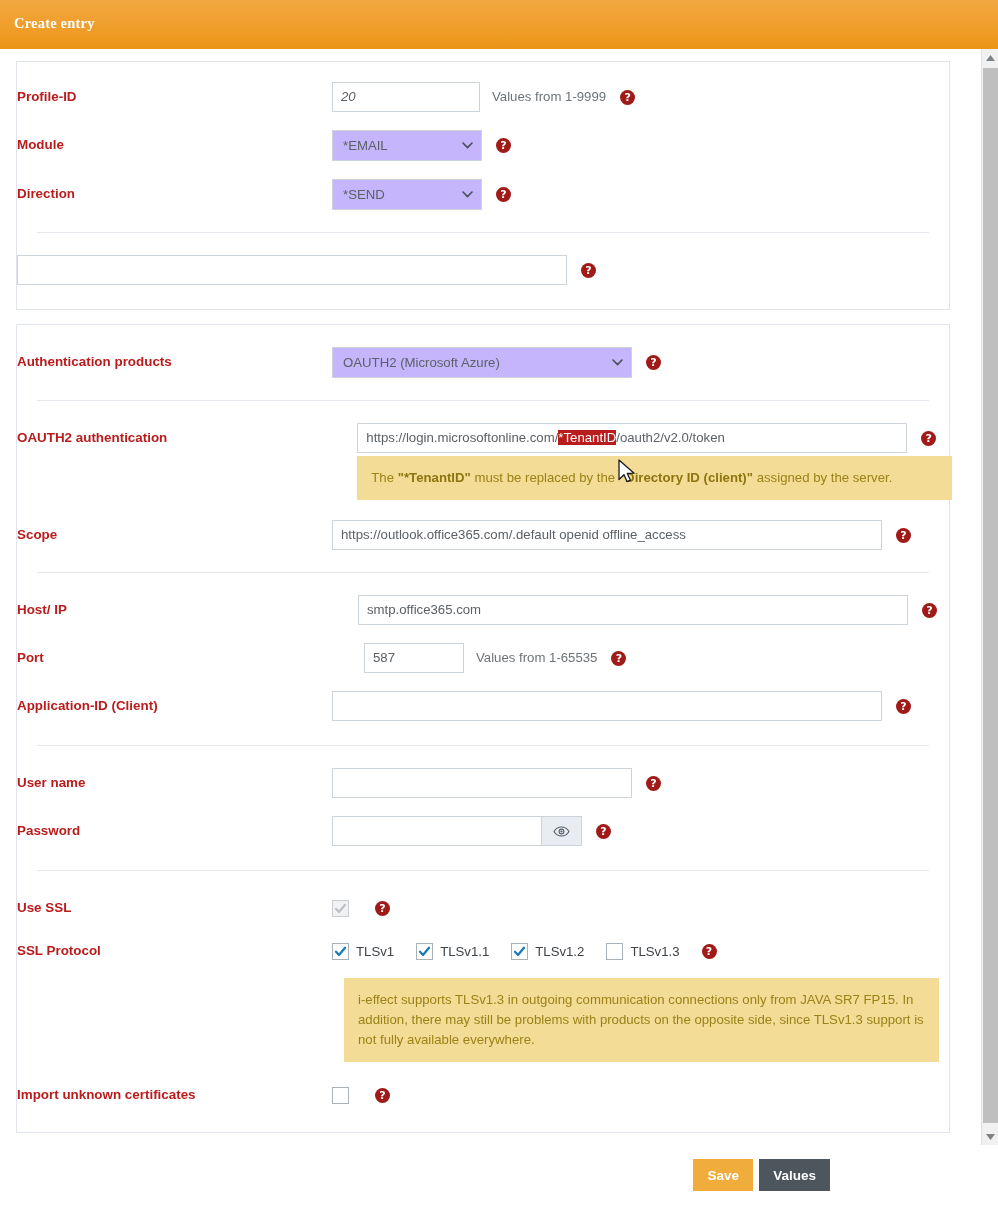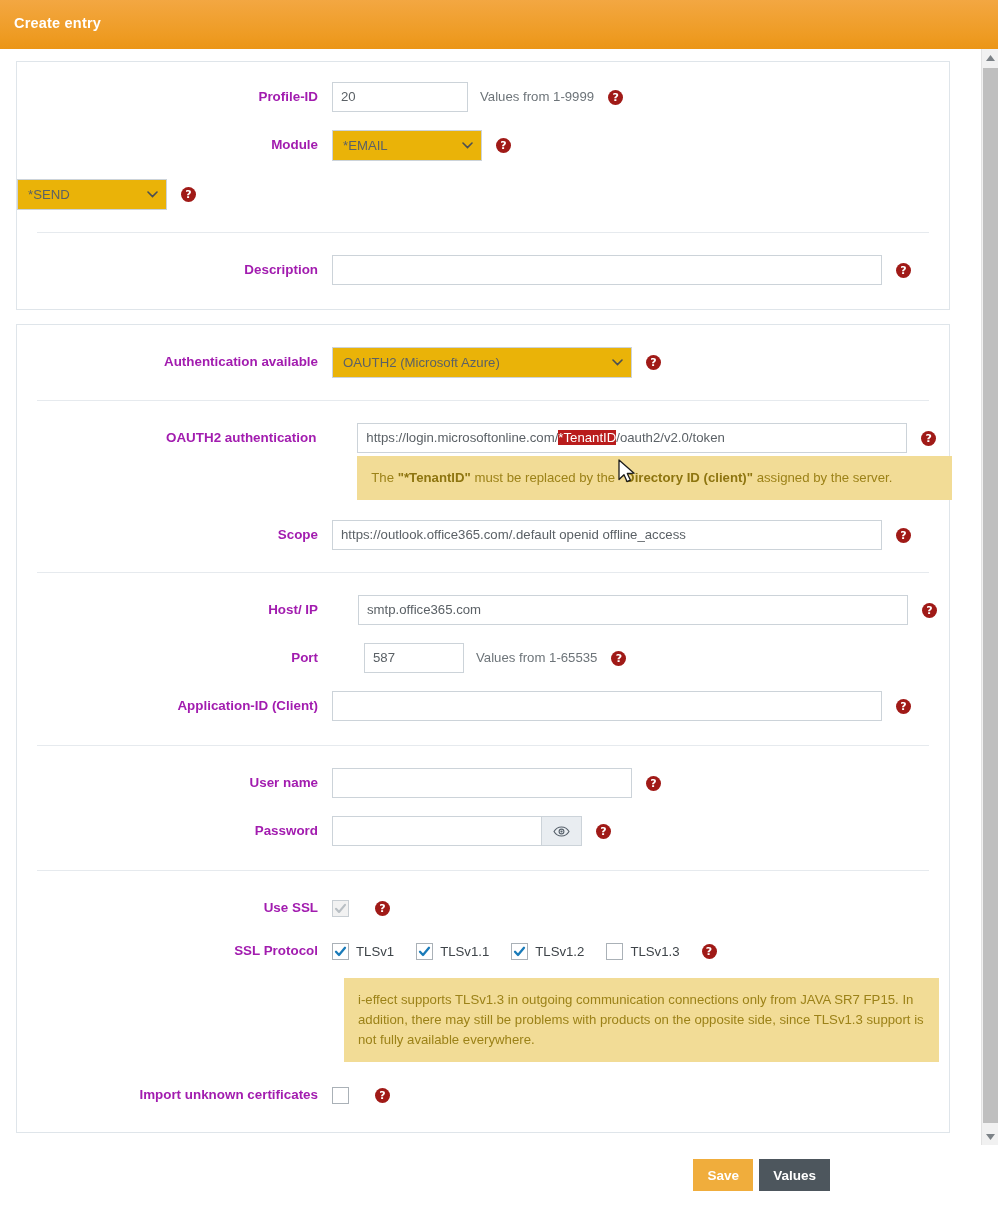--- a/index.html
+++ b/index.html
@@ -16,20 +16,21 @@
     width: 998px; height: 1205px;
     background: #ffffff;
   }
 
   
   .titlebar {
     position: absolute; top: 0; left: 0;
     width: 998px; height: 66px;
     background: linear-gradient(to bottom, #f3a742 0%, #ee9b22 55%, #e78d06 100%);
     color: #ffffff;
+    font-family: Liberation Serif, serif;
   }
   .titlebar-text {
     position: absolute; left: 14px; top: 15px;
     font-size: 14.5px; font-weight: bold;
     letter-spacing: .2px;
     color: #ffffff;
   }
 
   
   .scroll-area {
@@ -57,56 +58,56 @@
     padding: 0;
   }
   .sep {
     height: 1px;
     background: #e6eaee;
     margin: 0 20px;
   }
 
   .lbl {
     width: 315px;
-    text-align: right;
+    text-align: left;
     padding-right: 14px;
     font-size: 13.4px;
     font-weight: bold;
-    color: #a21caf;
+    color: #b91c1c;
     line-height: 30px;
   }
 
   .fieldcol { flex: 1 1 auto; min-width: 0; }
 
   .inp {
     display: block;
     height: 30px;
     border: 1px solid #ccd3d9;
     background: #ffffff;
     font-family: "Liberation Sans", "DejaVu Sans", sans-serif;
     font-size: 13.2px;
     color: #5b6166;
     padding: 0 8px;
     line-height: 28px;
     white-space: nowrap;
     overflow: hidden;
   }
   .inp.w-small { width: 100px; }
-  .inp.w-mid   { width: 136px; }
+  .inp.w-mid   { width: 148px; font-style: italic; }
   .inp.w-big   { width: 550px; }
   .inp.w-url   { width: 550px; }
   .inp.w-user  { width: 300px; }
   .inp.w-pw    { width: 210px; }
 
   .sel {
     position: relative;
     display: inline-block;
     height: 31px;
     border: 1px solid #ccd3d9;
-    background: #eab308;
+    background: #c4b5fd;
     font-size: 13.2px;
     color: #5b6166;
     padding: 0 26px 0 10px;
     line-height: 29px;
     white-space: nowrap;
   }
   .sel.w-mod { width: 150px; }
   .sel.w-auth { width: 300px; }
   .caret {
     position: absolute; right: 8px; top: 0; bottom: 0;
@@ -278,53 +279,53 @@
                   </svg>
               </span>
             </div>
             <div class="qm-wrap">
                 <span class="qm">?</span>
               </div>
           </div>
         </div>
 
         <div class="row" style="padding-top:18px;padding-bottom:22px;">
+          <div class="lbl">Direction</div>
           <div class="fieldcol inline">
             <div class="sel w-mod">
               <span>*SEND</span>
               <span class="caret">
                 <svg width="11" height="7" viewBox="0 0 11 7">
                     <path d="M1 1l4.5 4.5L10 1" stroke="#4a4f54" stroke-width="1.6" fill="none" stroke-linecap="round"></path>
                   </svg>
               </span>
             </div>
             <div class="qm-wrap">
                 <span class="qm">?</span>
               </div>
           </div>
         </div>
 
         <div class="sep"></div>
 
         <div class="row" style="padding-top:22px;padding-bottom:24px;">
-          <div class="lbl">Description</div>
           <div class="fieldcol inline">
             <div class="inp w-big"></div>
             <div class="qm-wrap">
                 <span class="qm">?</span>
               </div>
           </div>
         </div>
 
       </div>
 
       <div class="panel">
 
         <div class="row" style="padding-top:22px;padding-bottom:22px;">
-          <div class="lbl">Authentication available</div>
+          <div class="lbl">Authentication products</div>
           <div class="fieldcol inline">
             <div class="sel w-auth">
               <span>OAUTH2 (Microsoft Azure)</span>
               <span class="caret">
                 <svg width="11" height="7" viewBox="0 0 11 7">
                     <path d="M1 1l4.5 4.5L10 1" stroke="#4a4f54" stroke-width="1.6" fill="none" stroke-linecap="round"></path>
                   </svg>
               </span>
             </div>
             <div class="qm-wrap">

